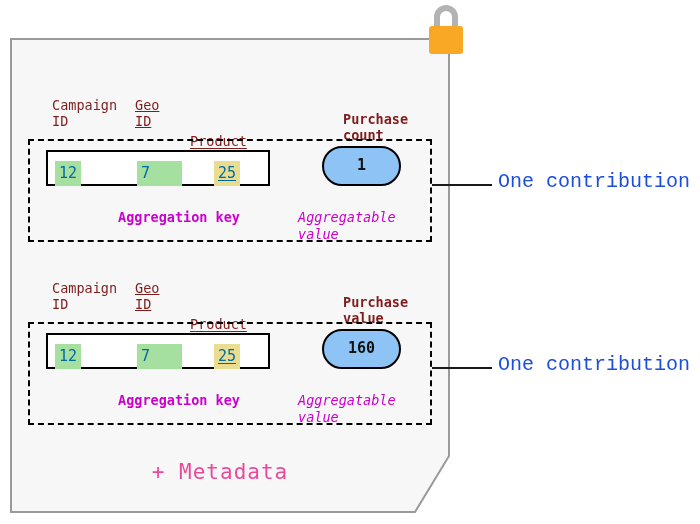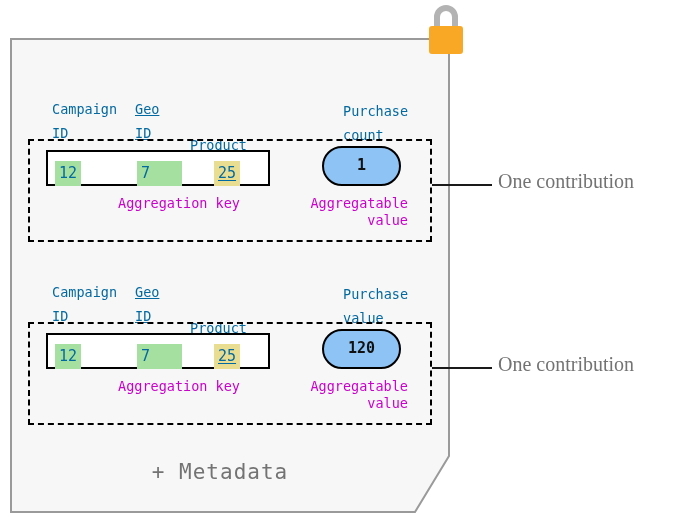--- a/index.html
+++ b/index.html
@@ -58,31 +58,31 @@
     left: 28px;
     width: 404px;
   }
   .block.one { top: 95px; }
   .block.two { top: 278px; }
 
   .headers {
     position: relative;
     height: 44px;
     font-size: 13.5px;
-    line-height: 24px;
-    color: #0369a1;
+    line-height: 16px;
+    color: #7f1d1d;
   }
   .hdr {
     position: absolute;
     white-space: pre-line;
   }
   .hdr.campaign { left: 24px;  top: 2px; }
   .hdr.geo      { left: 107px; top: 2px; text-decoration: underline; }
   .hdr.product  { left: 162px; top: 2px; text-decoration: underline; text-underline-offset: 2px; margin-top: 36px; }
-  .hdr.metric   { left: 315px; top: 4px; font-weight: normal; }
+  .hdr.metric   { left: 315px; top: 16px; font-weight: bold; }
 
   .dashbox {
     position: relative;
     border: 2px dashed #000000;
     height: 103px;
     box-sizing: border-box;
   }
 
   .keybox {
     position: absolute;
@@ -124,32 +124,32 @@
     font-weight: bold;
     color: #111111;
   }
 
   .cap {
     position: absolute;
     color: #cc00cc;
     font-size: 13.5px;
     line-height: 17px;
   }
-  .cap.key  { left: 88px;  top: 54px; }
-  .cap.val  { left: 268px; top: 54px; width: 110px; text-align: right; white-space: pre-line; }
+  .cap.key  { left: 88px;  top: 68px; font-weight: bold; }
+  .cap.val  { left: 268px; top: 68px; width: 110px; white-space: pre-line; font-style: italic; }
 
   
   .metadata {
     position: absolute;
     left: 10px;
     top: 460px;
     width: 420px;
     text-align: center;
     font-size: 21px;
-    color: #737373;
+    color: #ec4899;
     letter-spacing: 1px;
   }
 
   
   .callout {
     position: absolute;
     height: 24px;
   }
   .callout.c1 { left: 432px; top: 173px; }
   .callout.c2 { left: 432px; top: 356px; }
@@ -158,23 +158,23 @@
     left: 0;
     top: 11px;
     width: 60px;
     height: 0;
     border-top: 2px solid #1a1a1a;
   }
   .callout-label {
     position: absolute;
     left: 66px;
     top: -3px;
-    font-family: Liberation Serif, serif;
+    font-family: Liberation Mono, monospace;
     font-size: 20px;
-    color: #737373;
+    color: #1d4ed8;
     white-space: nowrap;
   }
 </style>
 </head>
 <body>
 
 <div id="stage">
 
   <div class="card"></div>
   <div class="card-outline">
@@ -229,21 +229,21 @@
 value</div>
     </div>
 
     <div class="dashbox">
       <div class="keybox">
         <div class="cell k1">12</div>
         <div class="cell k2">7</div>
         <div class="cell k3">25</div>
       </div>
 
-      <div class="pill">120</div>
+      <div class="pill">160</div>
 
       <div class="cap key">Aggregation key</div>
       <div class="cap val">Aggregatable
 value</div>
     </div>
   </div>
 
   <div class="metadata">+ Metadata</div>
 
   <div class="callout c1">

